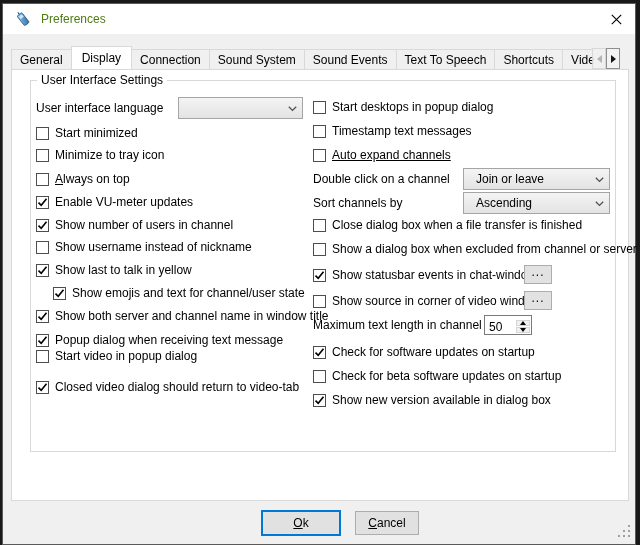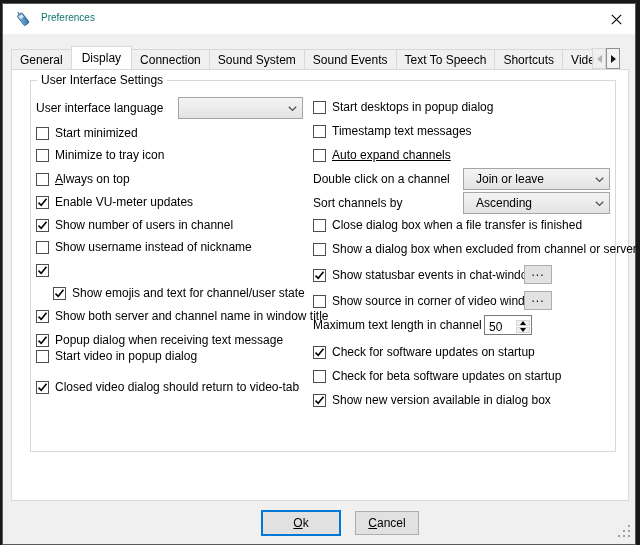--- a/index.html
+++ b/index.html
@@ -10,21 +10,21 @@
     font-size:12px;color:#000;
     -webkit-font-smoothing:antialiased;
   }
   .window{
     position:absolute;left:2px;top:3px;width:634px;height:542px;
     background:#f0f0f0;border:1px solid #5a5a5a;box-sizing:border-box;
   }
   
   .titlebar{position:absolute;left:0;top:0;right:0;height:30px;background:#ffffff}
   .appicon{position:absolute;left:11px;top:6px;width:18px;height:18px}
-  .title{position:absolute;left:38px;top:8px;font-size:10px;color:#0f766e}
+  .title{position:absolute;left:38px;top:8px;font-size:12px;color:#4d7c0f}
   .close{position:absolute;right:3px;top:0;width:32px;height:30px;display:flex;align-items:center;justify-content:center;cursor:default}
   
   .tabbar{position:absolute;left:8px;top:42px;height:23px;width:583px;display:flex;align-items:flex-end;z-index:3;overflow:hidden}
   .tab{height:20px;line-height:20px;padding:0 8px;background:#f0f0f0;border:1px solid #d9d9d9;border-bottom:none;box-sizing:border-box;margin-right:-1px;white-space:nowrap;flex:none}
   .tab.active{height:24px;line-height:22px;background:#fff;position:relative;z-index:4;padding:0 10px;margin-bottom:-1px}
   .tabscroll{position:absolute;top:44px;width:14px;height:21px;z-index:5;display:flex;align-items:center;justify-content:center;box-sizing:border-box}
   .tabscroll.leftb{left:589px;background:#f0f0f0;border:1px solid #d6d6d6}
   .tabscroll.rightb{left:603px;background:#f3f3f3;border:1px solid #8f8f8f}
   .tri-l{width:0;height:0;border-top:4px solid transparent;border-bottom:4px solid transparent;border-right:5px solid #aeaeae}
   .tri-r{width:0;height:0;border-top:4px solid transparent;border-bottom:4px solid transparent;border-left:5px solid #141414}
@@ -144,20 +144,21 @@
           <div class="row" style="left: 5px; top: 155px; width: 280px;">
             <span class="cb"></span>
             <span>Show username instead of nickname</span>
           </div>
           <div class="row" style="left: 5px; top: 178px; width: 280px;">
             <span class="cb">
               <svg width="11" height="11" viewBox="0 0 11 11">
                 <path d="M1.5 5.6 L4.2 8.3 L9.5 1.8" fill="none" stroke="#000" stroke-width="1.6"></path>
               </svg>
             </span>
+            <span>Show last to talk in yellow</span>
           </div>
           <div class="row" style="left: 22px; top: 201px; width: 280px;">
             <span class="cb">
               <svg width="11" height="11" viewBox="0 0 11 11">
                 <path d="M1.5 5.6 L4.2 8.3 L9.5 1.8" fill="none" stroke="#000" stroke-width="1.6"></path>
               </svg>
             </span>
             <span>Show emojis and text for channel/user state</span>
           </div>
           <div class="row" style="left: 5px; top: 224px; width: 280px;">

